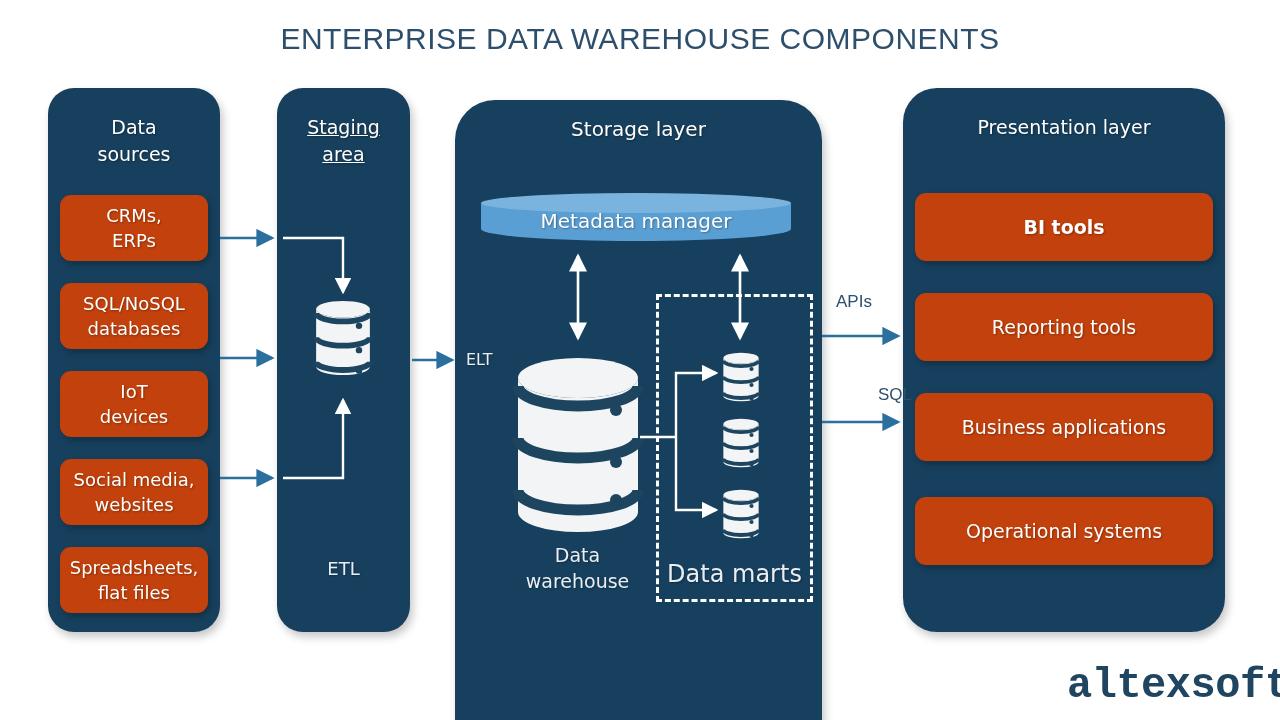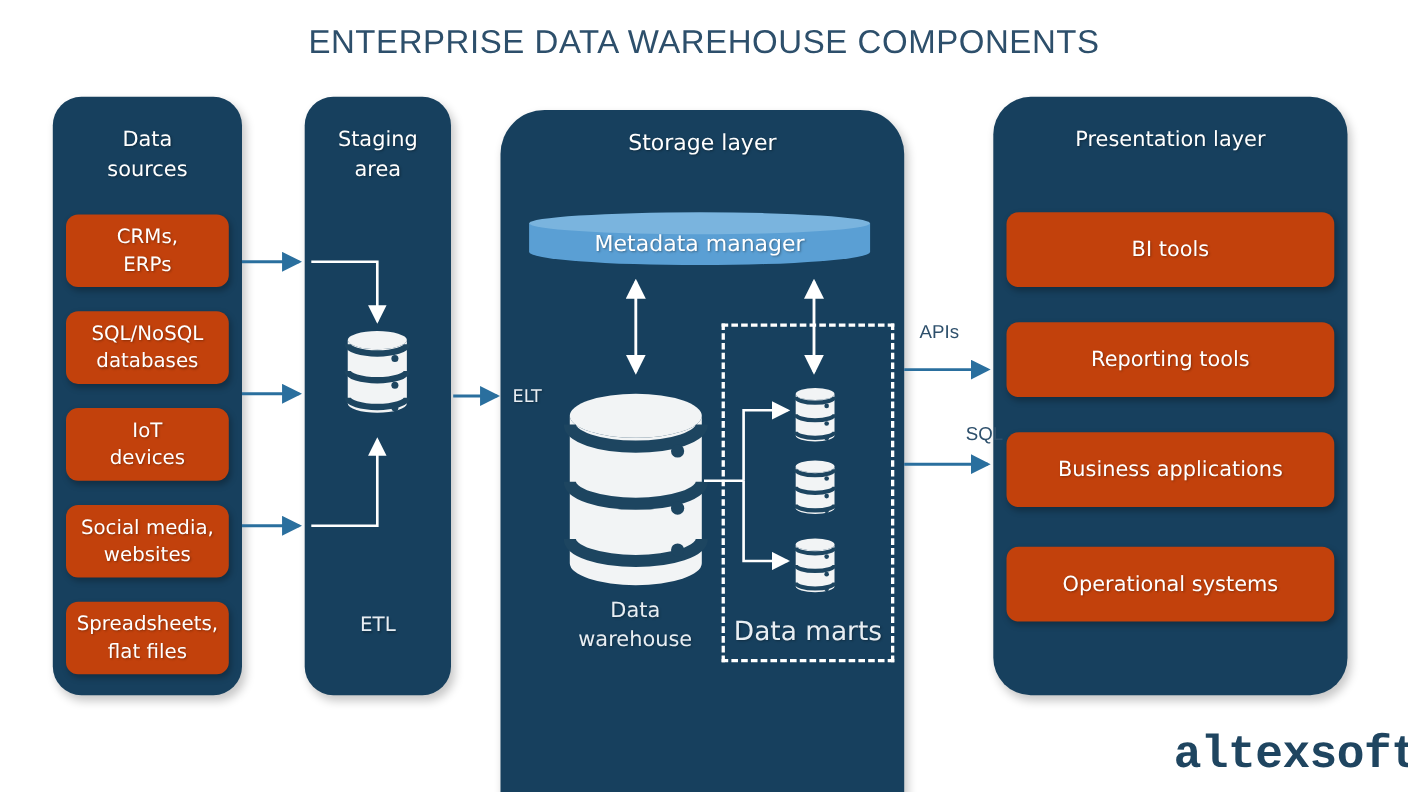--- a/index.html
+++ b/index.html
@@ -76,21 +76,21 @@
     box-sizing: border-box;
   }
 
   
   #panel-data-sources { left: 48px; top: 88px; width: 172px; height: 544px; }
   #panel-data-sources .panel-title { top: 26px; }
   .ds-chip { left: 12px; width: 148px; }
 
   
   #panel-staging { left: 277px; top: 88px; width: 133px; height: 544px; }
-  #panel-staging .panel-title { top: 26px; }
+  #panel-staging .panel-title { top: 26px; text-decoration: underline; }
   #panel-staging .panel-footer { top: 470px; }
 
   
   #panel-storage { left: 455px; top: 100px; width: 367px; height: 680px; border-radius: 40px; }
   #panel-storage .panel-title { top: 16px; font-size: 20px; }
 
   
   #panel-presentation { left: 903px; top: 88px; width: 322px; height: 544px; border-radius: 34px; }
   #panel-presentation .panel-title { top: 26px; }
   .pl-chip { left: 12px; width: 298px; height: 68px; font-size: 19px; }
@@ -235,21 +235,21 @@
 </div>
 
 <div id="data-marts-box"></div>
 <div id="data-marts-label">Data marts</div>
 <div id="data-warehouse-label">Data
 warehouse</div>
 <div class="inner-label" id="elt-label" style="left:466px; top:350px;">ELT</div>
 
 <div class="panel" id="panel-presentation">
   <div class="panel-title">Presentation layer</div>
-  <div class="chip pl-chip" style="top:105px;">BI tools</div>
+  <div class="chip pl-chip" style="top:105px;font-weight:bold;">BI tools</div>
   <div class="chip pl-chip" style="top:205px;">Reporting tools</div>
   <div class="chip pl-chip" style="top:305px;">Business applications</div>
   <div class="chip pl-chip" style="top:409px;">Operational systems</div>
 </div>
 
 <div class="gap-label" id="apis-label" style="left:836px; top:292px;">APIs</div>
 <div class="gap-label" id="sql-label" style="left:838px; top:385px;margin-left:40px;">SQL</div>
 
 <svg id="overlay" viewBox="0 0 1280 720">
   <defs>

